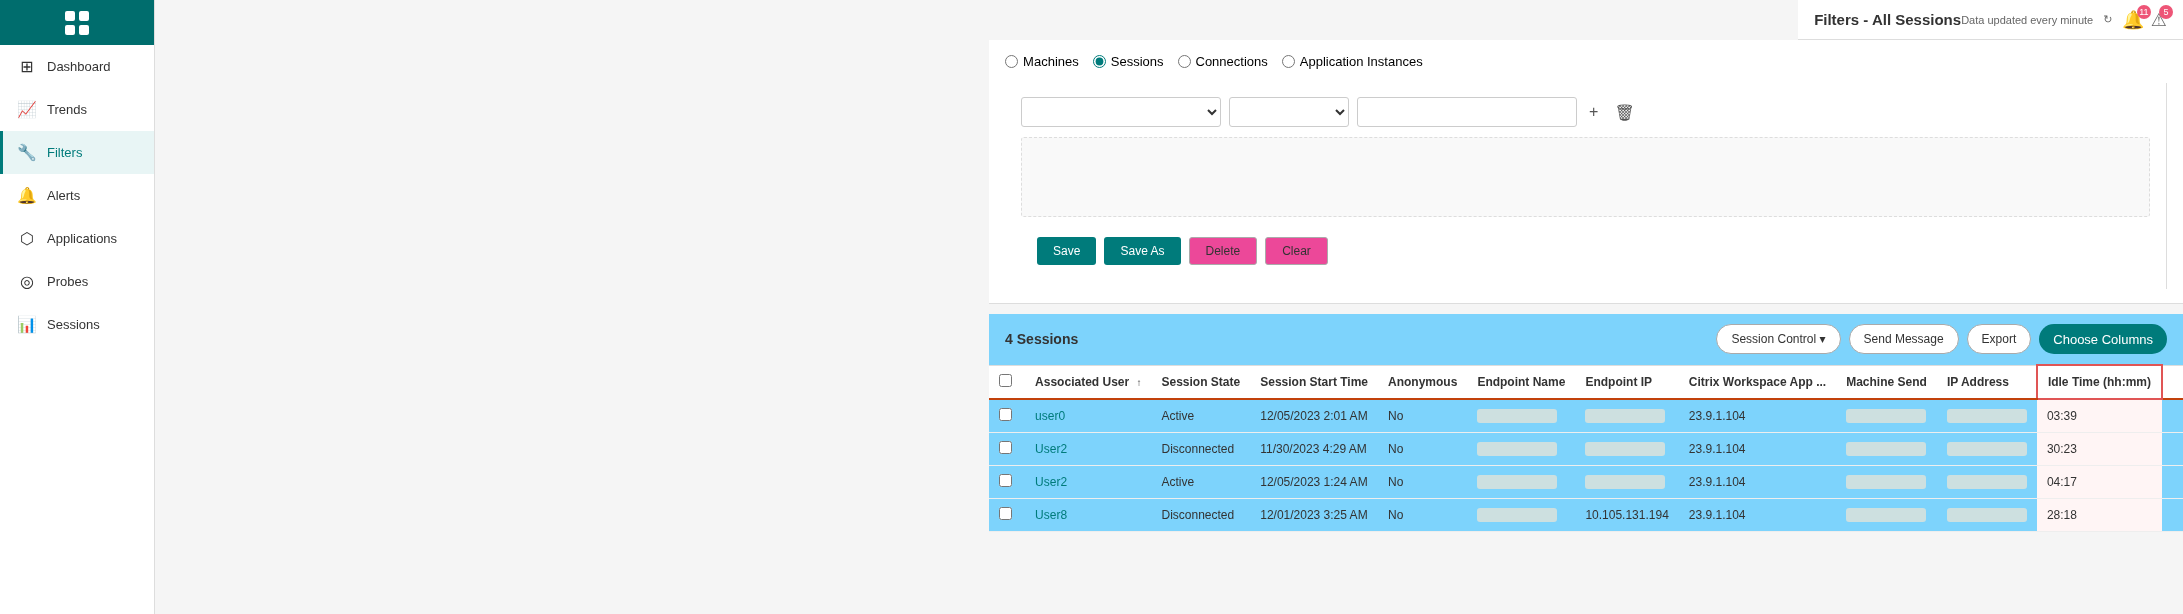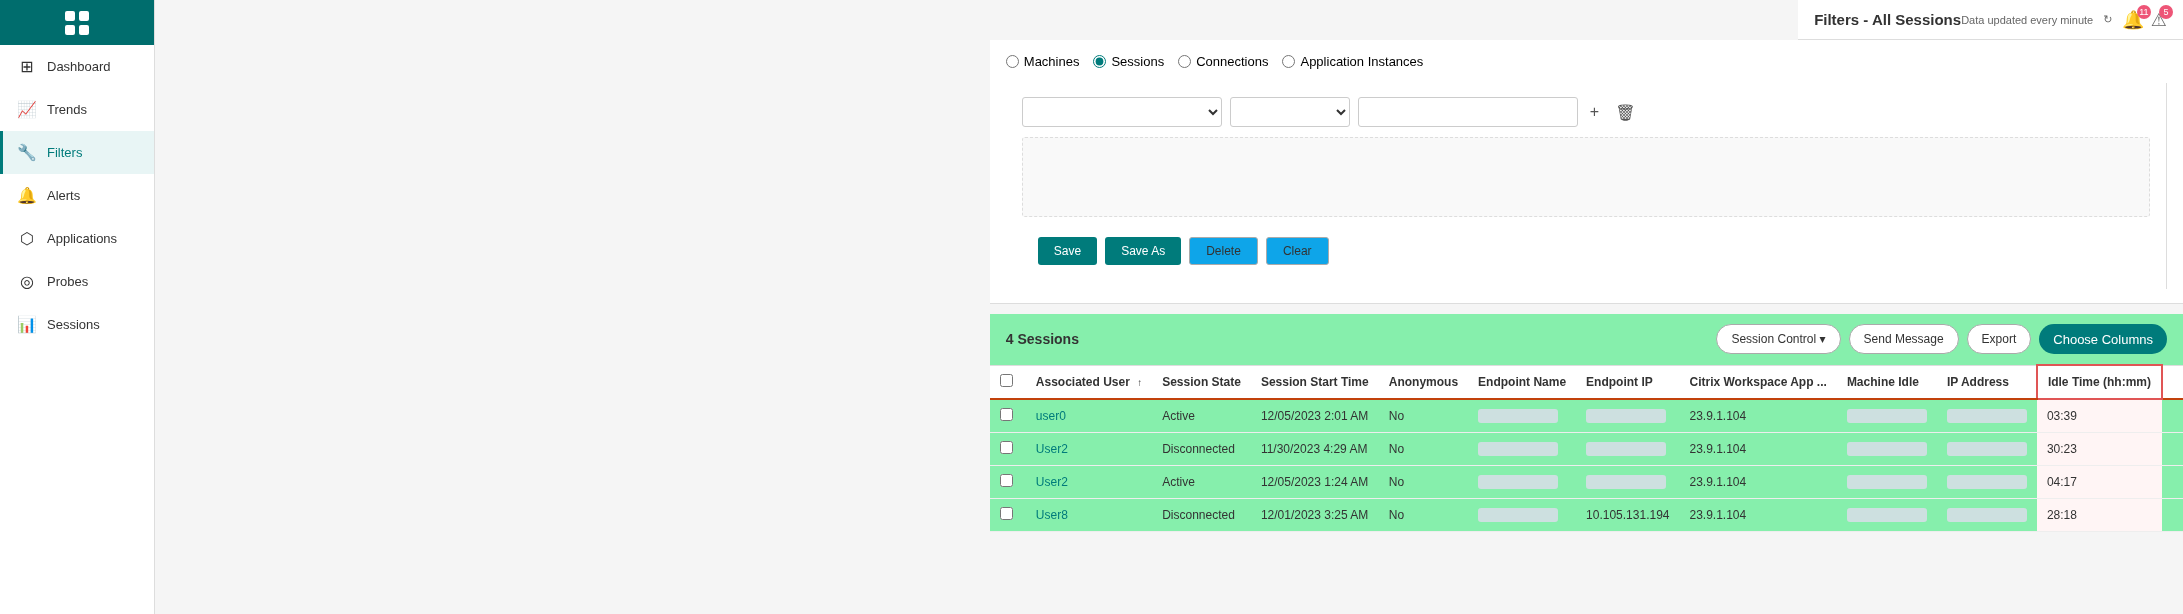--- a/index.html
+++ b/index.html
@@ -184,25 +184,25 @@
     }
     .btn {
       height: 28px;
       padding: 0 16px;
       border-radius: 3px;
       font-size: 12px;
       cursor: pointer;
       border: none;
     }
     .btn-teal { background: #007b7b; color: white; }
-    .btn-outline { background: #0ea5e9; color: #333; border: 1px solid #aaa; }
+    .btn-outline { background: #ec4899; color: #333; border: 1px solid #aaa; }
 
     
     .table-section {
-      background: #86efac;
+      background: #7dd3fc;
       margin-top: 10px;
       padding: 0;
     }
 
     .table-header {
       display: flex;
       align-items: center;
       justify-content: space-between;
       padding: 10px 16px;
     }
@@ -435,21 +435,21 @@
               <th>
                 <span>Endpoint Name</span>
               </th>
               <th>
                 <span>Endpoint IP</span>
               </th>
               <th>
                 <span>Citrix Workspace App ...</span>
               </th>
               <th>
-                <span>Machine Idle</span>
+                <span>Machine Send</span>
               </th>
               <th>
                 <span>IP Address</span>
               </th>
               <th class="highlight-col">
                 <span>Idle Time (hh:mm)</span>
               </th>
               <th style="width:20px;"></th>
             </tr>
           </thead>

